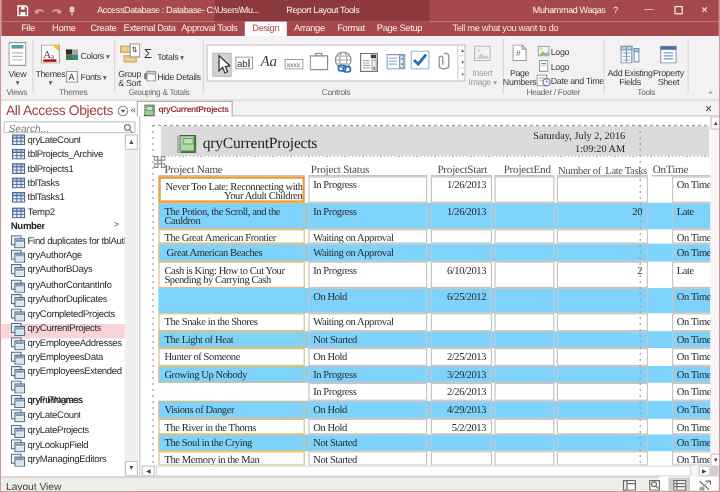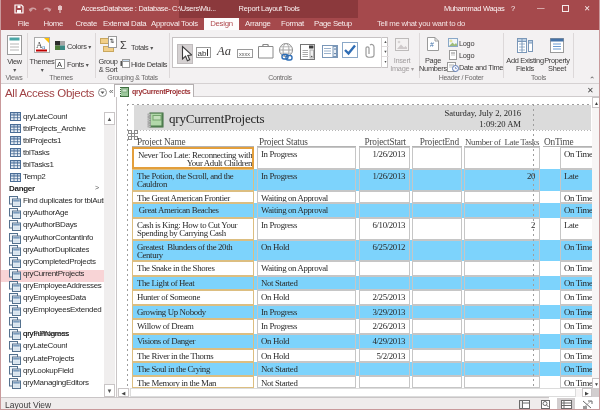--- a/index.html
+++ b/index.html
@@ -277,20 +277,27 @@
   <div class="ab" style="left:588px;top:74.5px;font-size:7.5px;color:#666">⌃</div>
 </div>
 
 <div id="side">
   <div id="sidehead">All Access Objects</div>
   <svg class="ab" style="left:97px;top:4px" width="9" height="9">
         <circle cx="4.5" cy="4.5" r="4" fill="none" stroke="#8a8a8a"></circle>
         <path d="M2.5 3.5 L4.5 6 L6.5 3.5 Z" fill="#555"></path>
       </svg>
   <div class="ab" style="left:108px;top:3px;font-size:8px;color:#555">«</div>
+  <div id="search">
+        <span style="position:absolute;left:3px;top:0px;font-style:italic;font-size:8.5px;color:#777">Search...</span>
+        <svg style="position:absolute;right:1px;top:1px" width="8" height="8">
+          <circle cx="3.2" cy="3.2" r="2.4" fill="none" stroke="#7a7a7a"></circle>
+          <line x1="5" y1="5" x2="7.5" y2="7.5" stroke="#7a7a7a"></line>
+        </svg>
+      </div>
   <div id="selrow"></div>
   <div id="sideitems">
   <div class="sit" style="top:27.5px">qryLateCount</div>
   <svg class="ab" style="left:9px;top:28.0px" width="11" height="9">
           <rect x="0.5" y="0.5" width="10" height="8" fill="#e8eef5" stroke="#4a6d96"></rect>
           <rect x="0.5" y="0.5" width="10" height="2.5" fill="#b9cce2" stroke="#4a6d96"></rect>
           <line x1="4" y1="1" x2="4" y2="8.5" stroke="#4a6d96" stroke-width="0.8"></line>
           <line x1="7.5" y1="1" x2="7.5" y2="8.5" stroke="#4a6d96" stroke-width="0.8"></line>
           <line x1="1" y1="5.7" x2="10" y2="5.7" stroke="#4a6d96" stroke-width="0.8"></line>
         </svg>
@@ -327,21 +334,21 @@
           <line x1="1" y1="5.7" x2="10" y2="5.7" stroke="#4a6d96" stroke-width="0.8"></line>
         </svg>
   <div class="sit" style="top:88.0px">Temp2</div>
   <svg class="ab" style="left:9px;top:88.5px" width="11" height="9">
           <rect x="0.5" y="0.5" width="10" height="8" fill="#e8eef5" stroke="#4a6d96"></rect>
           <rect x="0.5" y="0.5" width="10" height="2.5" fill="#b9cce2" stroke="#4a6d96"></rect>
           <line x1="4" y1="1" x2="4" y2="8.5" stroke="#4a6d96" stroke-width="0.8"></line>
           <line x1="7.5" y1="1" x2="7.5" y2="8.5" stroke="#4a6d96" stroke-width="0.8"></line>
           <line x1="1" y1="5.7" x2="10" y2="5.7" stroke="#4a6d96" stroke-width="0.8"></line>
         </svg>
-  <div class="sit" style="left:8px;top:100.1px;font-weight:bold;color:#1b1b1b">Danger</div>
+  <div class="sit" style="left:8px;top:100.1px;font-weight:bold;color:#1b1b1b">Number</div>
   <div class="ab" style="left:94px;top:100.1px;font-size:7px;color:#555">˃</div>
   <div class="sit" style="top:112.2px">Find duplicates for tblAuthors</div>
   <svg class="ab" style="left:8px;top:112.2px" width="12" height="11">
           <rect x="0.5" y="0.5" width="8" height="7.5" fill="#f0f4f8" stroke="#54718e"></rect>
           <rect x="3.5" y="3" width="8" height="7.5" fill="#fff" stroke="#54718e"></rect>
           <rect x="4.2" y="3.7" width="6.6" height="2" fill="#7b9cbd"></rect>
           <rect x="4.2" y="6.2" width="6.6" height="3.6" fill="#d8e4ee"></rect>
         </svg>
   <div class="sit" style="top:124.3px">qryAuthorAge</div>
   <svg class="ab" style="left:8px;top:124.3px" width="12" height="11">
@@ -545,21 +552,20 @@
       </div>
   <div class="row" style="top:218px;height:22px">
         <div class="cell c1" style="">Cash is King: How to Cut Your<br>Spending by Carrying Cash</div>
         <div class="cell c2">In Progress</div>
         <div class="cell c3">6/10/2013</div>
         <div class="cell c4"></div>
         <div class="cell c5">2</div>
         <div class="cell c6">Late</div>
       </div>
   <div class="row grey" style="top:240px;height:21px">
-        <div class="cell c1" style="">Greatest&nbsp; Blunders of the 20th<br>Century</div>
         <div class="cell c2">On Hold</div>
         <div class="cell c3">6/25/2012</div>
         <div class="cell c4"></div>
         <div class="cell c5"></div>
         <div class="cell c6">On Time</div>
       </div>
   <div class="row" style="top:261px;height:15px">
         <div class="cell c1" style="">The Snake in the Shores</div>
         <div class="cell c2">Waiting on Approval</div>
         <div class="cell c3"></div>
@@ -585,21 +591,20 @@
       </div>
   <div class="row grey" style="top:304.5px;height:14.5px">
         <div class="cell c1" style="">Growing Up Nobody</div>
         <div class="cell c2">In Progress</div>
         <div class="cell c3">3/29/2013</div>
         <div class="cell c4"></div>
         <div class="cell c5"></div>
         <div class="cell c6">On Time</div>
       </div>
   <div class="row" style="top:319px;height:15px">
-        <div class="cell c1" style="">Willow of Dream</div>
         <div class="cell c2">In Progress</div>
         <div class="cell c3">2/26/2013</div>
         <div class="cell c4"></div>
         <div class="cell c5"></div>
         <div class="cell c6">On Time</div>
       </div>
   <div class="row grey" style="top:334px;height:14.5px">
         <div class="cell c1" style="">Visions of Danger</div>
         <div class="cell c2">On Hold</div>
         <div class="cell c3">4/29/2013</div>

